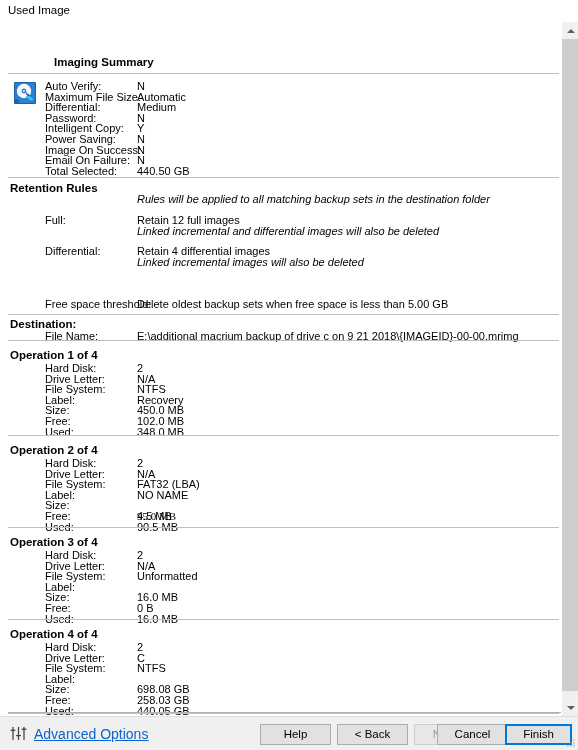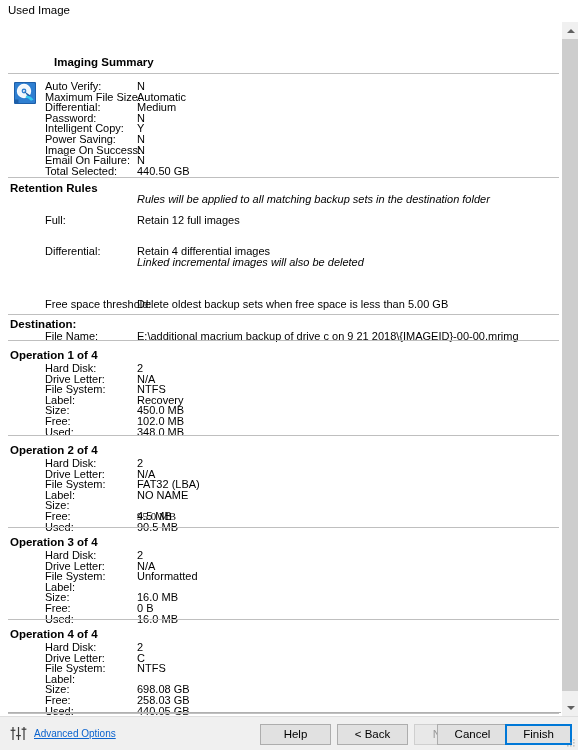--- a/index.html
+++ b/index.html
@@ -143,21 +143,21 @@
     border-top: 1px solid #dedede;
   }
   .adv-wrap {
     position: absolute;
     left: 10px; top: 9px;
     display: flex;
     align-items: center;
     gap: 7px;
   }
   .adv-link {
-    font-size: 10px;
+    font-size: 14px;
     color: #0b63ce;
     text-decoration: underline;
     cursor: pointer;
     line-height: 14px;
   }
   .btn {
     position: absolute;
     top: 7px;
     height: 21px;
     background: #e1e1e1;
@@ -218,20 +218,21 @@
             <circle cx="11" cy="10" r="1.0" fill="#ffffff"></circle>
             <path d="M11 10 L17.4 14.4 L15.6 16.4 Z" fill="#1c5ea8"></path>
             <path d="M13.5 14.5 q4.5 0.4 7 4.2 l-2.6 1.1 q-2.2 -3.1 -5.4 -3.4 z" fill="#35c8f0"></path>
             <rect x="2" y="18.5" width="3.5" height="3.5" fill="#1c5ea8"></rect>
           </svg></div>
         <div class="sec-rule" style="top: 155px;"></div>
         <div class="sec-head" style="left: 10px; top: 160px;">Retention Rules</div>
         <div class="free-text" style="top: 172px; left: 137px;">Rules will be applied to all matching backup sets in the destination folder</div>
         <div class="row-label" style="left: 45px; top: 193px;">Full:</div>
         <div class="row-value" style="top: 193px;">Retain 12 full images</div>
+        <div class="free-text" style="top: 204px; left: 137px;">Linked incremental and differential images will also be deleted</div>
         <div class="row-label" style="left: 45px; top: 224px;">Differential:</div>
         <div class="row-value" style="top: 224px;">Retain 4 differential images</div>
         <div class="free-text" style="top: 235px; left: 137px;">Linked incremental images will also be deleted</div>
         <div class="row-label" style="left: 45px; top: 277px;">Free space threshold:</div>
         <div class="row-value" style="top: 277px;">Delete oldest backup sets when free space is less than 5.00 GB</div>
         <div class="sec-rule" style="top: 292px;"></div>
         <div class="sec-head" style="left: 10px; top: 296px;">Destination:</div>
         <div class="row-label" style="left: 45px; top: 309px;">File Name:</div>
         <div class="row-value" style="top: 309px;">E:\additional macrium backup of drive c on 9 21 2018\{IMAGEID}-00-00.mrimg</div>
         <div class="sec-rule" style="top: 318px;"></div>

